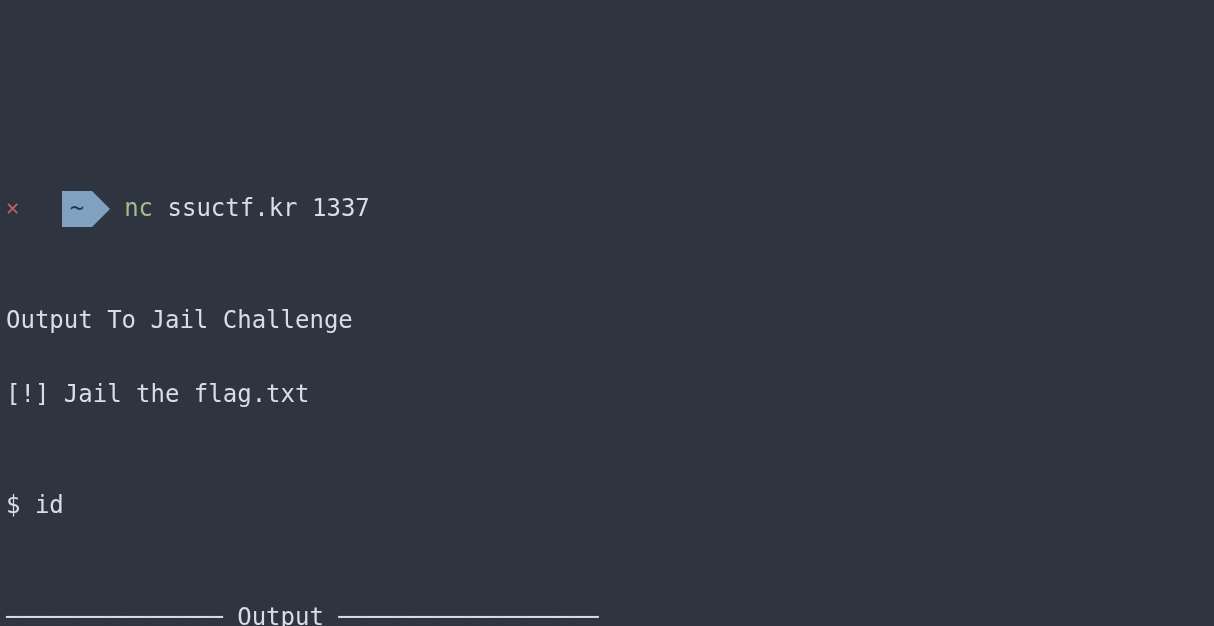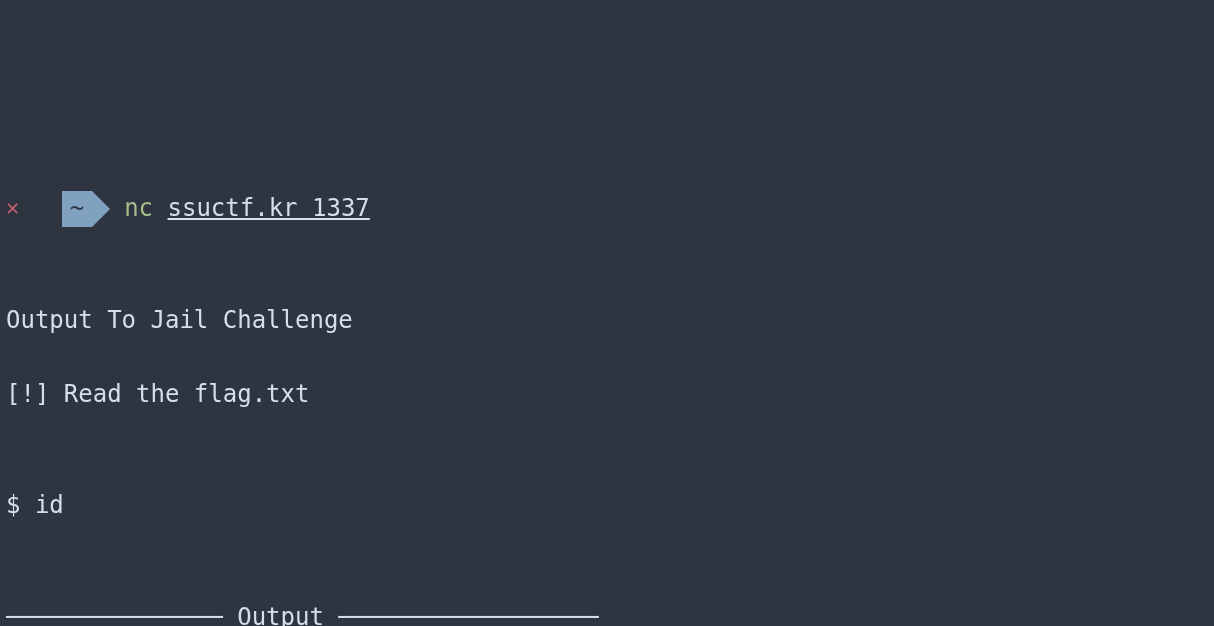--- a/index.html
+++ b/index.html
@@ -43,21 +43,21 @@
   .chev-blue-bg {
     background: #81a1c1;
     height: 36px;
     display: inline-flex;
     align-items: center;
     padding: 0 8px;
     color: #2e3440;
   }
   .chev-blue-end { border-left: 18px solid #81a1c1; }
   .cmd-nc { color: #a3be8c; margin-left: 14px; }
-  .cmd-args { color: #d8dee9; text-decoration: underline; }
+  .cmd-args { color: #d8dee9; }
   .line { white-space: pre; }
   .output-sep {
     display: flex;
     align-items: center;
     color: #d8dee9;
     white-space: pre;
   }
 </style>
 </head>
 <body>
@@ -74,21 +74,21 @@
       <span>~</span>
     </span>
     <span class="chev chev-blue-end"></span>
   </span>
   <span class="cmd-nc">nc</span>
   <span> </span>
   <span class="cmd-args">ssuctf.kr 1337</span>
 </div>
 
 <div class="line">Output To Jail Challenge</div>
-<div class="line">[!] Read the flag.txt</div>
+<div class="line">[!] Jail the flag.txt</div>
 
 <div class="line"><span>$ </span><span>id</span></div>
 
 <div class="output-sep"><span>───────────────</span><span> Output </span><span>──────────────────</span></div>
 
 
 
 
 
 

